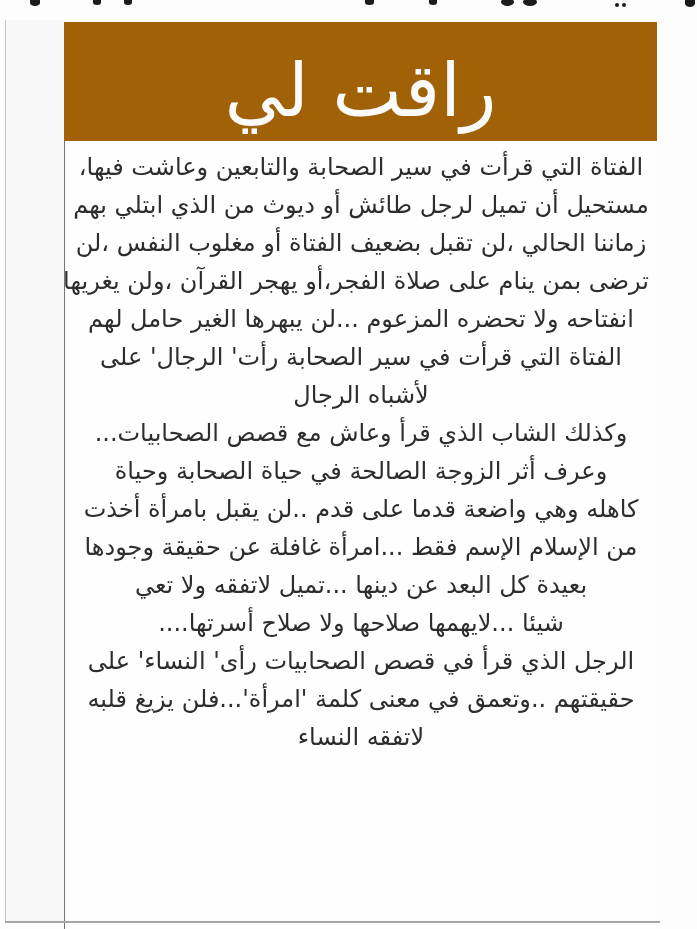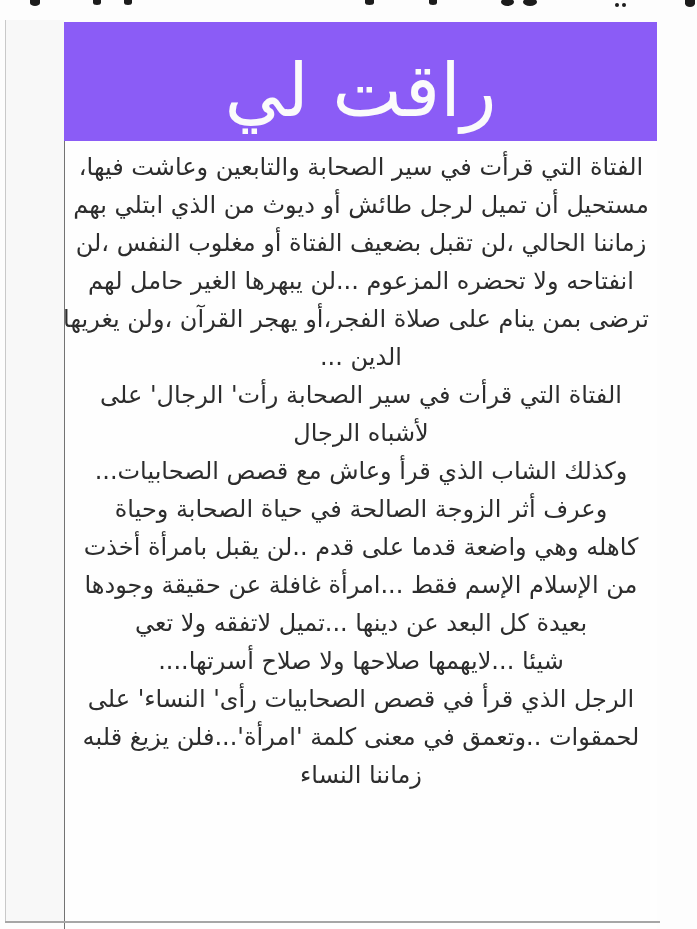--- a/index.html
+++ b/index.html
@@ -51,21 +51,21 @@
     background: #a6a6a6;
   }
 
   
   .card {
     position: absolute;
     left: 64px; top: 22px;
     width: 593px;
   }
   .banner {
-    background: #8b5cf6;
+    background: #a16207;
     width: 100%;
   }
   .banner.header {
     height: 119px;
     display: flex;
     align-items: flex-end;
     justify-content: center;
   }
   .post-title {
     color: #fbfbfb;
@@ -111,34 +111,33 @@
 
   <div class="card">
     <div class="banner header">
       <div class="post-title" dir="rtl" lang="ar">راقت لي</div>
     </div>
 
     <div class="card-body" lang="ar">
       <div class="body-line">الفتاة التي قرأت في سير الصحابة والتابعين وعاشت فيها،</div>
       <div class="body-line">مستحيل أن تميل لرجل طائش أو ديوث من الذي ابتلي بهم</div>
       <div class="body-line">زماننا الحالي ،لن تقبل بضعيف الفتاة أو مغلوب النفس ،لن</div>
+      <div class="body-line">ترضى بمن ينام على صلاة الفجر،أو يهجر القرآن ،ولن يغريها</div>
       <div class="body-line">انفتاحه ولا تحضره المزعوم ...لن يبهرها الغير حامل لهم</div>
-      <div class="body-line">ترضى بمن ينام على صلاة الفجر،أو يهجر القرآن ،ولن يغريها</div>
-      <div class="body-line">الدين ...</div>
       <div class="body-line">الفتاة التي قرأت في سير الصحابة رأت' الرجال' على</div>
       <div class="body-line">لأشباه الرجال</div>
       <div class="body-line">وكذلك الشاب الذي قرأ وعاش مع قصص الصحابيات...</div>
       <div class="body-line">وعرف أثر الزوجة الصالحة في حياة الصحابة وحياة</div>
       <div class="body-line">كاهله وهي واضعة قدما على قدم ..لن يقبل بامرأة أخذت</div>
       <div class="body-line">من الإسلام الإسم فقط ...امرأة غافلة عن حقيقة وجودها</div>
       <div class="body-line">بعيدة كل البعد عن دينها ...تميل لاتفقه ولا تعي</div>
       <div class="body-line">شيئا ...لايهمها صلاحها ولا صلاح أسرتها....</div>
       <div class="body-line">الرجل الذي قرأ في قصص الصحابيات رأى' النساء' على</div>
-      <div class="body-line">لحمقوات ..وتعمق في معنى كلمة 'امرأة'...فلن يزيغ قلبه</div>
-      <div class="body-line">زماننا النساء</div>
+      <div class="body-line">حقيقتهم ..وتعمق في معنى كلمة 'امرأة'...فلن يزيغ قلبه</div>
+      <div class="body-line">لاتفقه النساء</div>
     </div>
 
     <div class="banner footer"></div>
   </div>
 
   <div class="bottom-edge-line"></div>
 
 </div>
 
 </body></html>

